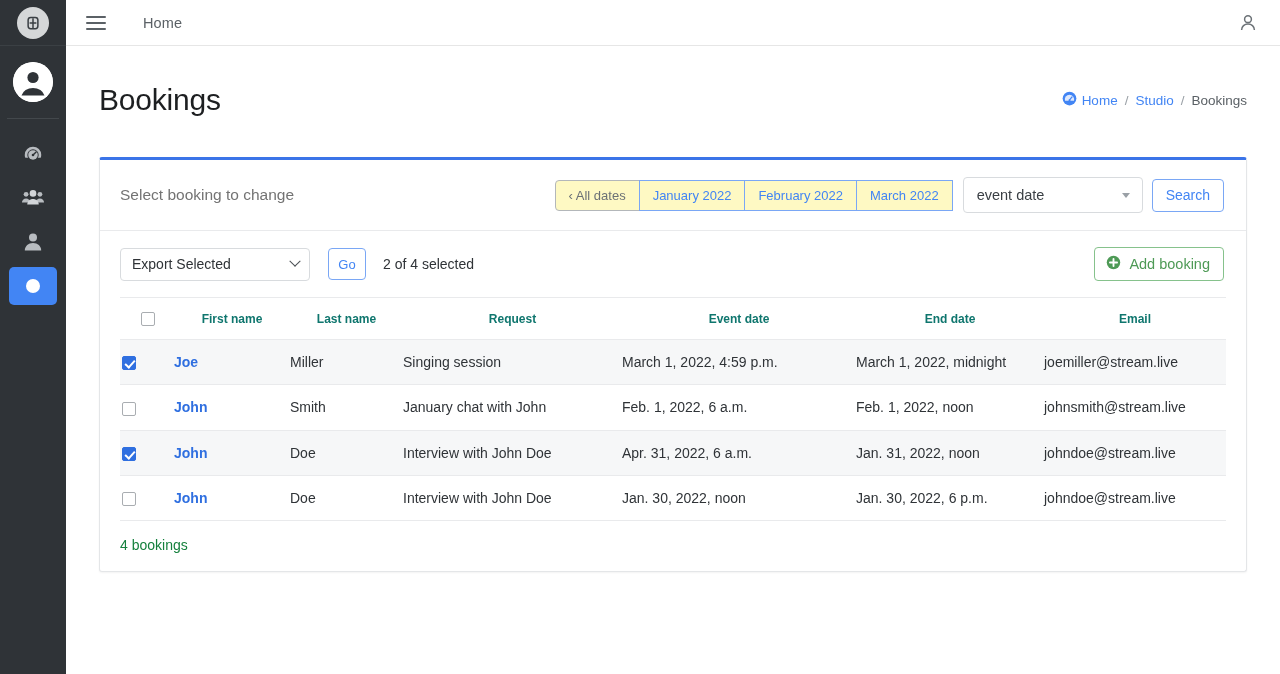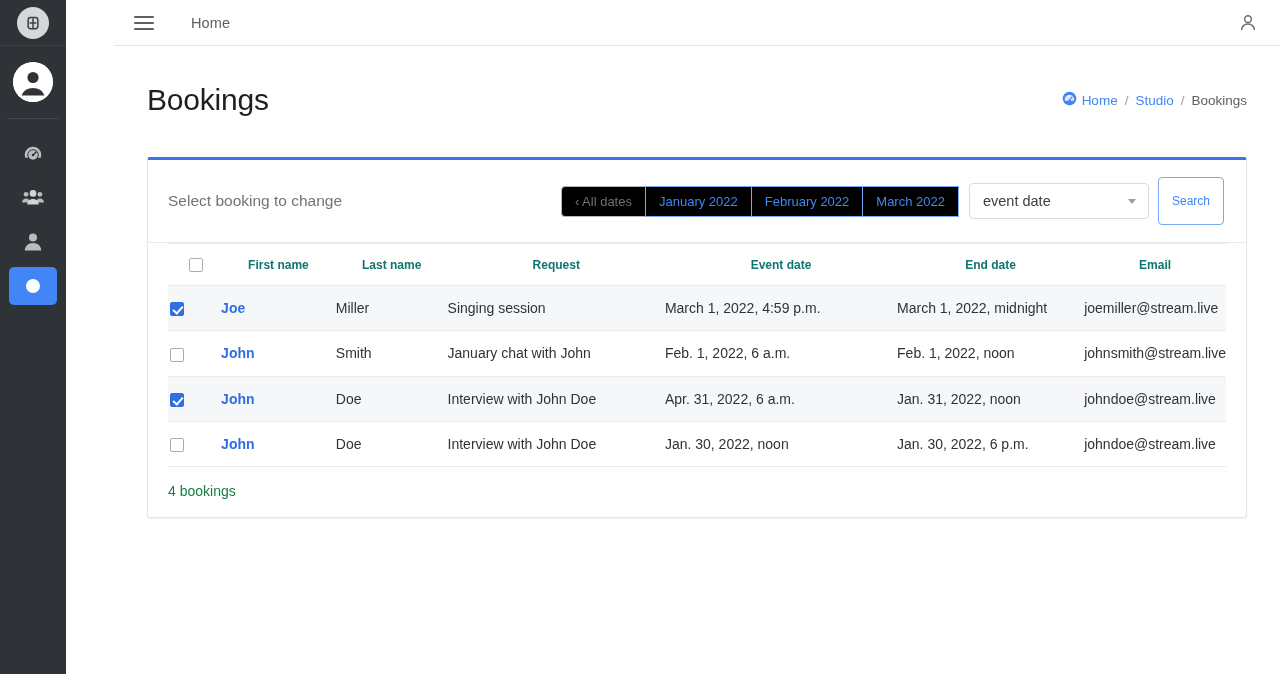--- a/index.html
+++ b/index.html
@@ -5,21 +5,21 @@
   * { box-sizing: border-box; }
   html, body {
     margin: 0; padding: 0;
     width: 1280px; height: 674px;
     overflow: hidden;
     background: #ffffff;
     font-family: "Liberation Sans", sans-serif;
     -webkit-font-smoothing: antialiased;
   }
 
-  #app { position: relative; width: 1280px; height: 674px; display: flex; gap: 48px; }
+  #app { position: relative; width: 1280px; height: 674px; display: flex; }
 
   
   .sidebar {
     width: 66px; height: 674px;
     background: #2f3337;
     display: flex; flex-direction: column; align-items: center;
     flex: 0 0 66px;
   }
   .sidebar-logo-wrap {
     height: 46px; width: 100%;
@@ -115,44 +115,44 @@
     border-bottom: 1px solid #e9eaec;
     min-height: 70px;
   }
   .card-head-title { font-size: 15.5px; color: #737373; }
 
   .filters { display: flex; align-items: center; }
   .pill {
     height: 31px; padding: 0 13px;
     display: flex; align-items: center; justify-content: center;
     font-size: 13px; color: #4285f4;
-    border: 1px solid #7aa7f5; background: #000000;
+    border: 1px solid #7aa7f5; background: #fef9c3;
     margin-left: -1px; cursor: pointer; white-space: nowrap;
   }
   .pill:first-child { border-radius: 4px 0 0 4px; }
   .pill.neutral { color: #6b7176; border-color: #b3b7ba; }
   .date-select {
     margin-left: 10px;
     width: 180px; height: 36px;
     border: 1px solid #d8dbde; border-radius: 4px;
     background: #fff;
     display: flex; align-items: center; justify-content: space-between;
     padding: 0 12px 0 13px;
     font-size: 14.5px; color: #3a3f44; cursor: pointer;
   }
   .caret-down {
     width: 0; height: 0;
     border-left: 4px solid transparent; border-right: 4px solid transparent;
     border-top: 5px solid #9aa0a6;
   }
   .search-btn {
     margin-left: 9px;
-    height: 48px; padding: 0 13px;
+    height: 33px; padding: 0 13px;
     border: 1px solid #7aa7f5; border-radius: 4px;
-    background: #fff; color: #4285f4; font-size: 12px;
+    background: #fff; color: #4285f4; font-size: 14px;
     display: flex; align-items: center; cursor: pointer;
   }
 
   
   .action-bar {
     display: flex; align-items: center; justify-content: space-between;
     padding: 16px 22px 16px 20px;
   }
   .action-left { display: flex; align-items: center; }
   .export-select {
@@ -353,20 +353,39 @@
 
             <div class="date-select">
               <span>event date</span>
               <span class="caret-down"></span>
             </div>
 
             <div class="search-btn">Search</div>
           </div>
         </div>
 
+        <div class="action-bar">
+          <div class="action-left">
+            <div class="export-select">
+              <span>Export Selected</span>
+              <span class="chev"></span>
+            </div>
+            <div class="go-btn">Go</div>
+            <div class="sel-count">2 of 4 selected</div>
+          </div>
+          <div class="add-btn">
+            <span>
+              <svg width="15" height="15" viewBox="0 0 16 16" aria-hidden="true">
+                <circle cx="8" cy="8" r="7.2" fill="#4e9a56"></circle>
+                <path d="M8 4.2v7.6M4.2 8h7.6" stroke="#fff" stroke-width="2" stroke-linecap="round"></path>
+              </svg>
+            </span>
+            <span>Add booking</span>
+          </div>
+        </div>
 
         <div class="table-wrap">
           <table>
             <thead>
               <tr>
                 <th class="cb-col">
                   <span class="cb"></span>
                 </th>
                 <th class="col-first">First name</th>
                 <th class="col-last">Last name</th>

